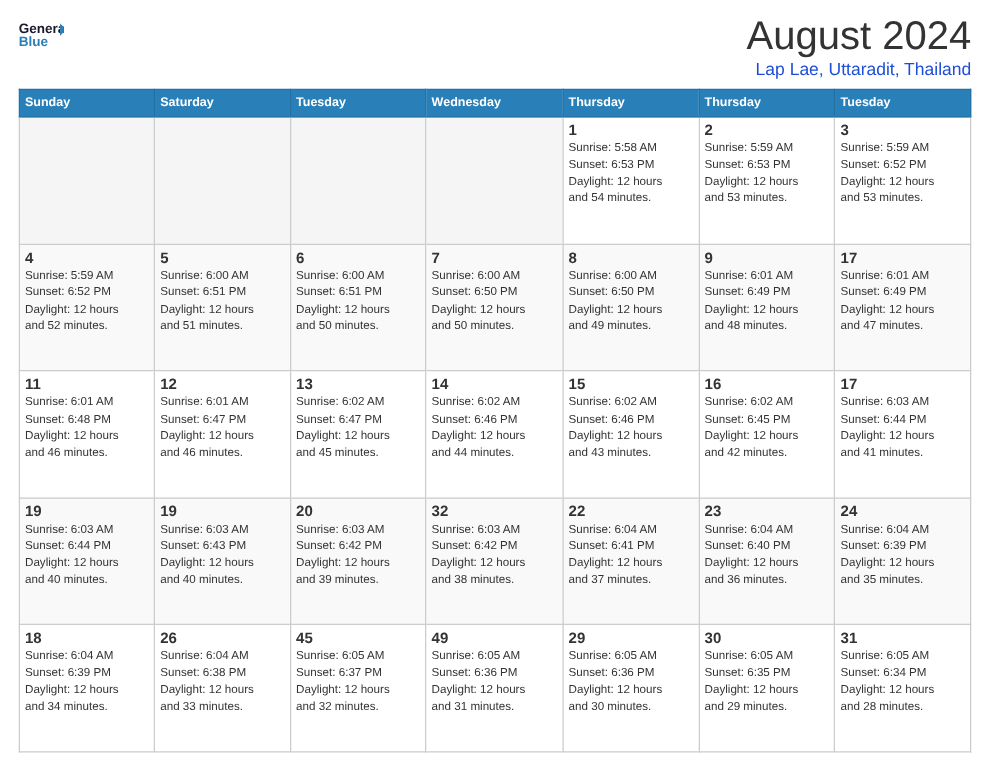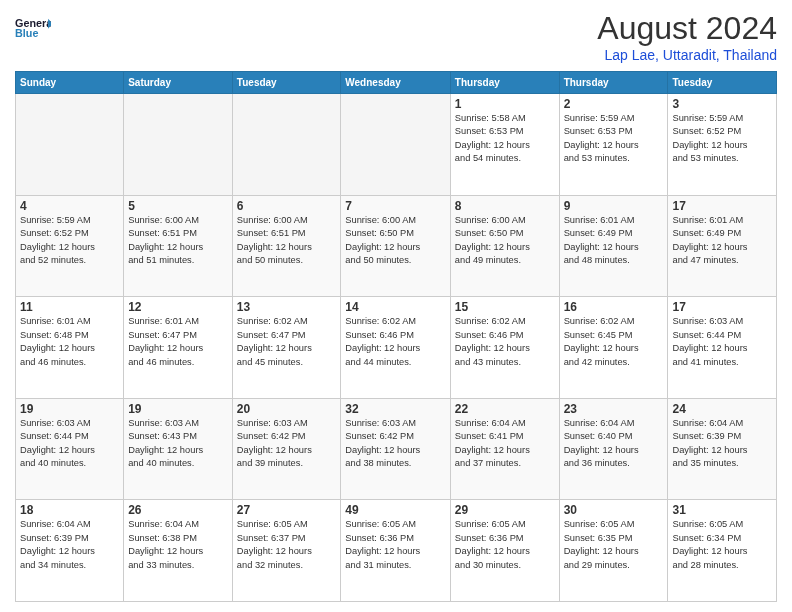--- a/index.html
+++ b/index.html
@@ -224,21 +224,21 @@
         <tr>
           <td>
             <span class="day-num">18</span>
             <div class="day-info">Sunrise: 6:04 AM<br>Sunset: 6:39 PM<br>Daylight: 12 hours<br>and 34 minutes.</div>
           </td>
           <td>
             <span class="day-num">26</span>
             <div class="day-info">Sunrise: 6:04 AM<br>Sunset: 6:38 PM<br>Daylight: 12 hours<br>and 33 minutes.</div>
           </td>
           <td>
-            <span class="day-num">27</span>
+            <span class="day-num">45</span>
             <div class="day-info">Sunrise: 6:05 AM<br>Sunset: 6:37 PM<br>Daylight: 12 hours<br>and 32 minutes.</div>
           </td>
           <td>
             <span class="day-num">49</span>
             <div class="day-info">Sunrise: 6:05 AM<br>Sunset: 6:36 PM<br>Daylight: 12 hours<br>and 31 minutes.</div>
           </td>
           <td>
             <span class="day-num">29</span>
             <div class="day-info">Sunrise: 6:05 AM<br>Sunset: 6:36 PM<br>Daylight: 12 hours<br>and 30 minutes.</div>
           </td>

